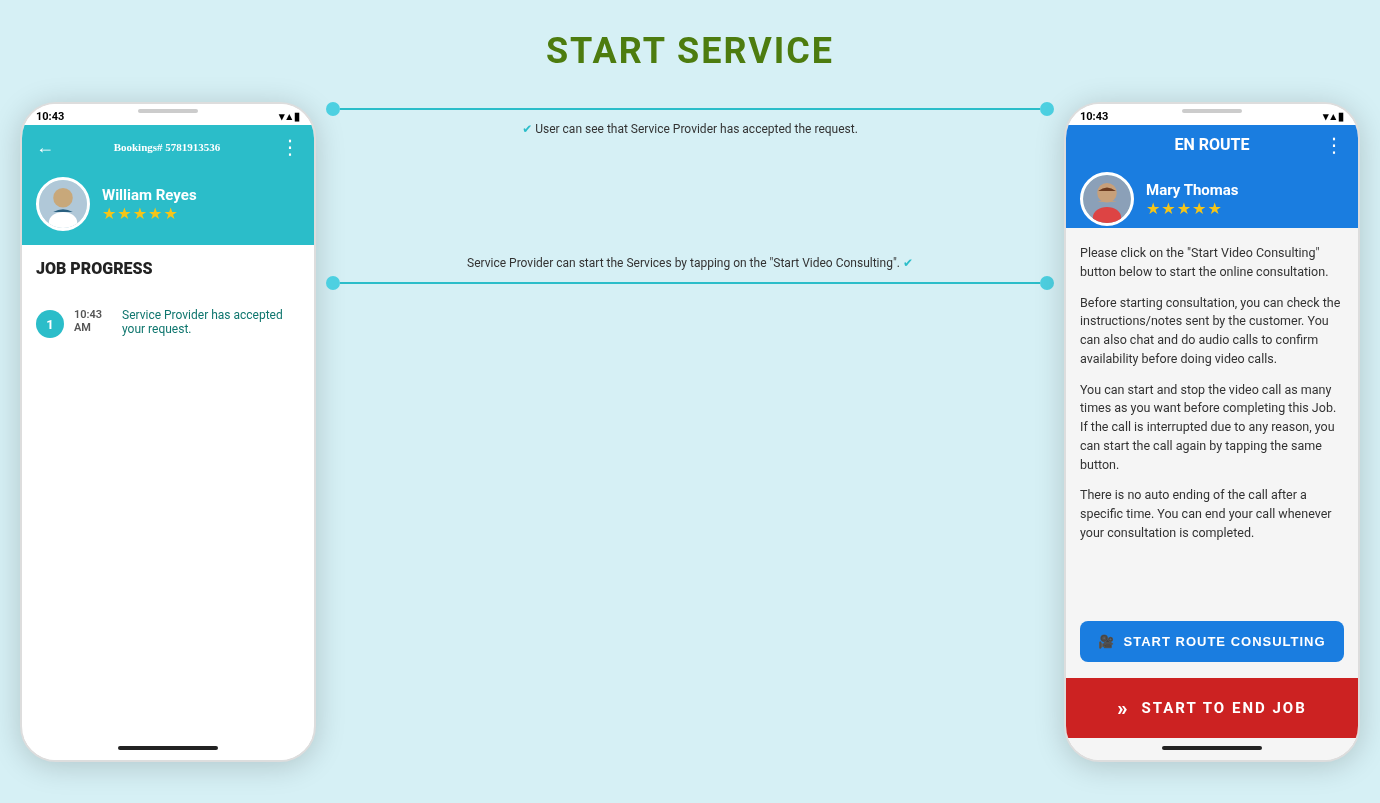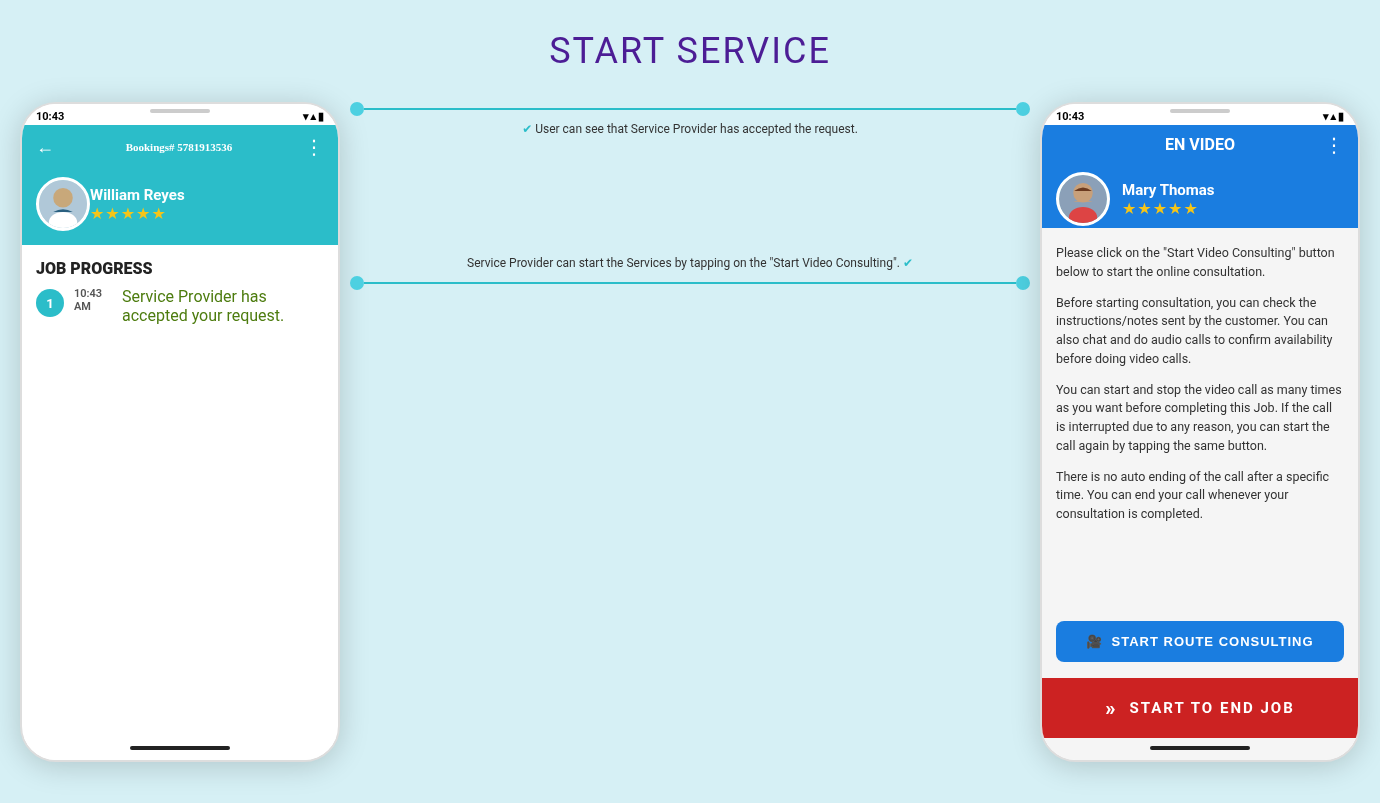--- a/index.html
+++ b/index.html
@@ -7,36 +7,36 @@
       background: #d6f0f5;
       font-family: 'Roboto', Arial, sans-serif;
       display: flex;
       flex-direction: column;
       align-items: center;
       min-height: 803px;
       padding: 20px;
     }
     .page-title {
       font-size: 36px;
-      font-weight: 400;
-      color: #4c1d95;
+      font-weight: 700;
+      color: #4d7c0f;
       letter-spacing: 2px;
       margin-bottom: 30px;
       margin-top: 10px;
     }
     .main-content {
       display: flex;
       align-items: flex-start;
       justify-content: center;
       width: 100%;
       position: relative;
     }
     
     .phone {
-      width: 320px;
+      width: 296px;
       background: #fff;
       border-radius: 36px;
       box-shadow: 0 4px 30px rgba(0,0,0,0.18);
       overflow: hidden;
       border: 2px solid #ddd;
       position: relative;
       display: flex;
       flex-direction: column;
       min-height: 660px;
     }
@@ -62,38 +62,39 @@
       gap: 10px;
     }
     .back-arrow { font-size: 18px; cursor: pointer; }
     .booking-title { flex: 1; text-align: center; font-size: 11px; font-weight: 700; font-family: Liberation Serif, serif; }
     .more-icon { font-size: 20px; }
     .user-info-row {
       background: #2bbdc9;
       display: flex;
       align-items: center;
       padding: 8px 14px 14px 14px;
+      gap: 12px;
     }
     .avatar-circle {
       width: 54px;
       height: 54px;
       border-radius: 50%;
       background: #b0d8e0;
       border: 3px solid #fff;
       overflow: hidden;
       display: flex;
       align-items: center;
       justify-content: center;
       flex-shrink: 0;
     }
     .avatar-circle svg { width: 100%; height: 100%; }
     .user-name { color: #fff; font-size: 15px; font-weight: 700; }
     .stars { color: #f5c518; font-size: 16px; letter-spacing: 1px; }
     .job-progress-section { padding: 14px 14px 0 14px; flex: 1; }
-    .job-progress-title { font-size: 16px; font-weight: 900; color: #222; margin-bottom: 9px; }
+    .job-progress-title { font-size: 16px; font-weight: 900; color: #222; margin-bottom: 30px; }
     .progress-item {
       display: flex;
       align-items: flex-start;
       gap: 10px;
       margin-bottom: 10px;
     }
     .progress-number {
       background: #2bbdc9;
       color: #fff;
       border-radius: 50%;
@@ -101,21 +102,21 @@
       height: 28px;
       display: flex;
       align-items: center;
       justify-content: center;
       font-size: 13px;
       font-weight: 700;
       flex-shrink: 0;
       margin-top: 2px;
     }
     .progress-time { font-size: 11px; color: #555; font-weight: 600; min-width: 38px; }
-    .progress-desc { font-size: 16px; color: #4d7c0f; }
+    .progress-desc { font-size: 12px; color: #0f766e; }
 
     
     .phone-header-blue {
       background: #1a7de0;
       color: #fff;
       padding: 10px 14px;
       display: flex;
       align-items: center;
       justify-content: center;
       position: relative;
@@ -297,21 +298,21 @@
       <span>10:43</span>
       <div style="width:60px;height:4px;background:#ccc;border-radius:3px;position:absolute;left:50%;transform:translateX(-50%);top:5px;"></div>
       <div class="signal-icons">
         <span>▾</span>
         <span>▴</span>
         <span>▮</span>
       </div>
     </div>
 
     <div class="phone-header-blue">
-      <span class="en-route-title">EN VIDEO</span>
+      <span class="en-route-title">EN ROUTE</span>
       <span class="more-icon-right">⋮</span>
     </div>
 
     <div class="user-info-row-blue">
       <div class="avatar-circle">
         <svg viewBox="0 0 54 54" xmlns="http://www.w3.org/2000/svg">
           <rect width="54" height="54" fill="#8ba0b8" rx="27"></rect>
           <circle cx="27" cy="20" r="11" fill="#c8a07a"></circle>
           <ellipse cx="27" cy="48" rx="16" ry="12" fill="#d44"></ellipse>
           <path d="M16 30 Q27 26 38 30" fill="#c8a07a"></path>

